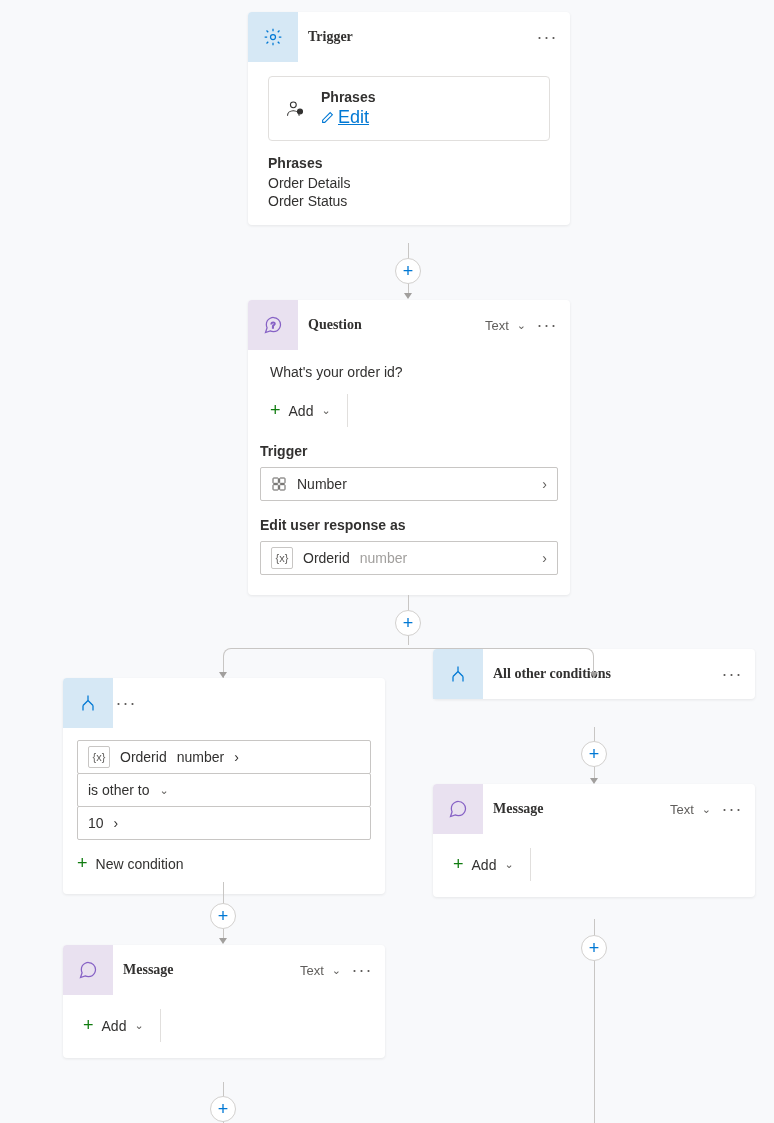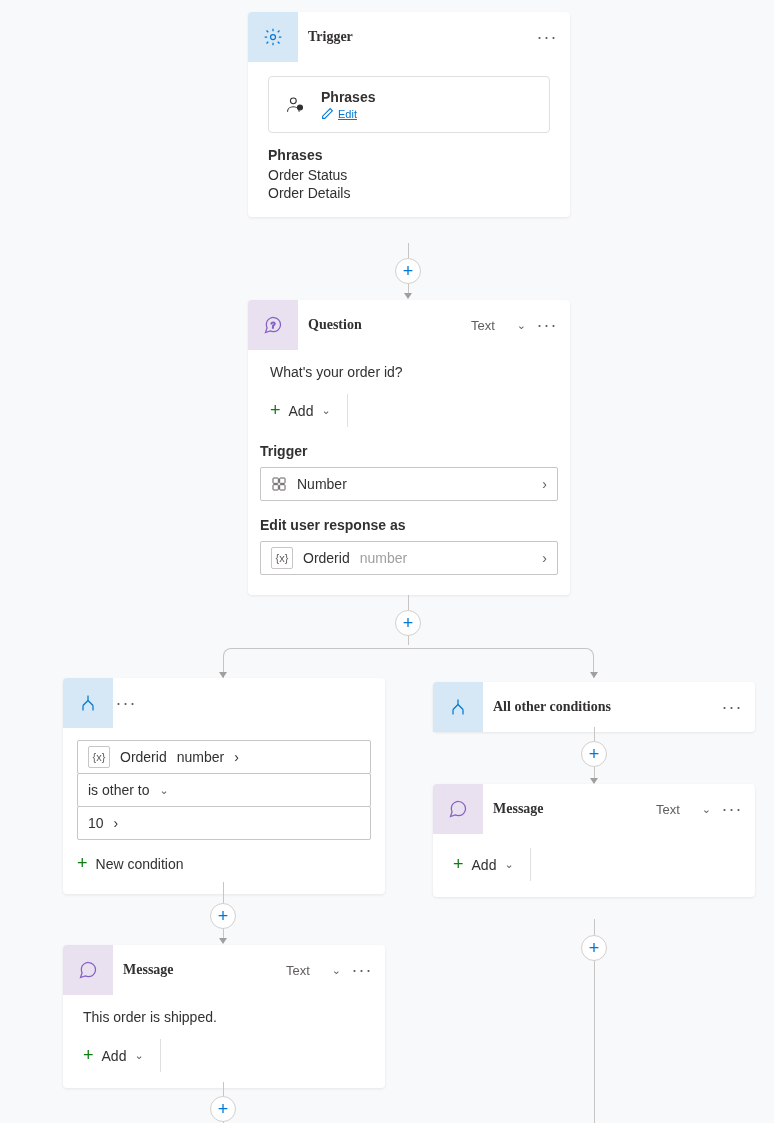--- a/index.html
+++ b/index.html
@@ -3,26 +3,26 @@
 <meta charset="utf-8">
 <style>
 * { box-sizing: border-box; margin: 0; padding: 0; }
 body { font-family: "Segoe UI", -apple-system, sans-serif; background: #f8f9fb; width: 774px; height: 1123px; position: relative; font-size: 14px; color: #323130; }
 .node { position: absolute; background: #fff; border-radius: 4px; box-shadow: 0 1px 3px rgba(0,0,0,0.08); }
 .node-header { display: flex; align-items: center; height: 50px; }
 .icon-box { width: 50px; height: 50px; display: flex; align-items: center; justify-content: center; border-top-left-radius: 4px; }
 .icon-box.blue { background: #d6e8f5; }
 .icon-box.purple { background: #e9e1f0; }
 .node-title { font-weight: 600; flex: 1; padding-left: 10px; font-family: Liberation Serif, serif; }
-.type-drop { display: flex; align-items: center; gap: 22px; color: #605e5c; font-size: 13px; margin-right: 8px; cursor: pointer; }
+.type-drop { display: flex; align-items: center; gap: 8px; color: #605e5c; font-size: 13px; margin-right: 8px; cursor: pointer; }
 .more-btn { width: 26px; height: 26px; display: flex; align-items: center; justify-content: center; margin-right: 10px; cursor: pointer; color: #605e5c; font-size: 18px; letter-spacing: 1px; }
 .node-body { padding: 14px 20px 16px; }
 .phrases-box { border: 1px solid #e1dfdd; border-radius: 4px; padding: 12px 16px; display: flex; align-items: center; gap: 16px; margin-bottom: 14px; }
 .phrases-box-inner { display: flex; flex-direction: column; gap: 2px; }
-.edit-link { color: #0078d4; text-decoration: underline; font-size: 11px; display: flex; align-items: center; gap: 4px; cursor: pointer; }
+.edit-link { color: #0078d4; text-decoration: underline; font-size: 18px; display: flex; align-items: center; gap: 4px; cursor: pointer; }
 .plabel { font-weight: 600; margin-bottom: 4px; }
 .pitem { color: #323130; margin-top: 2px; }
 .qtext { margin-bottom: 14px; }
 .sect-label { font-weight: 600; margin-top: 16px; margin-bottom: 8px; }
 .field { border: 1px solid #c8c6c4; border-radius: 2px; height: 34px; display: flex; align-items: center; padding: 0 10px; gap: 10px; background: #fff; cursor: pointer; }
 .field .mut { color: #a19f9d; }
 .field .chev { margin-left: auto; color: #605e5c; }
 .var-ico { width: 22px; height: 22px; border: 1px solid #c8c6c4; border-radius: 2px; display: flex; align-items: center; justify-content: center; font-size: 11px; color: #605e5c; }
 .add-row { display: flex; align-items: center; gap: 8px; color: #323130; cursor: pointer; border-right: 1px solid #e1dfdd; padding: 6px 0; width: fit-content; padding-right: 16px; }
 .plus-sm { color: #107c10; font-size: 18px; font-weight: 300; }
@@ -79,22 +79,22 @@
         <div style="font-weight:600;">Phrases</div>
         <div class="edit-link">
           <svg width="13" height="13" viewBox="0 0 24 24" fill="none" stroke="#0078d4" stroke-width="2">
               <path d="M17 3l4 4L7 21H3v-4L17 3z"></path>
             </svg>
           <span>Edit</span>
         </div>
       </div>
     </div>
     <div class="plabel">Phrases</div>
+    <div class="pitem">Order Details</div>
     <div class="pitem">Order Status</div>
-    <div class="pitem">Order Details</div>
   </div>
 </div>
 
 <div class="node" style="left:248px; top:300px; width:322px;">
   <div class="node-header">
     <div class="icon-box purple">
       <svg class="ico" viewBox="0 0 24 24" fill="none" stroke="#8661c5" stroke-width="1.5">
           <path d="M21 11.5a8.38 8.38 0 01-.9 3.8 8.5 8.5 0 01-7.6 4.7 8.38 8.38 0 01-3.8-.9L3 21l1.9-5.7a8.38 8.38 0 01-.9-3.8 8.5 8.5 0 014.7-7.6 8.38 8.38 0 013.8-.9 8.5 8.5 0 018.5 8.5z"></path>
           <text x="12" y="15" font-size="10" text-anchor="middle" fill="#8661c5">?</text>
         </svg>
@@ -175,30 +175,29 @@
         </svg>
     </div>
     <div class="node-title">Message</div>
     <div class="type-drop">
       <span>Text</span>
       <span class="drop-chev">⌄</span>
     </div>
     <div class="more-btn">···</div>
   </div>
   <div class="node-body">
-    <div class="qtext">This order is shipped.</div>
     <div class="add-row">
       <span class="plus-sm">+</span>
       <span>Add</span>
       <span class="drop-chev">⌄</span>
     </div>
   </div>
 </div>
 
-<div class="node" style="left:433px; top:682px; width:322px;">
+<div class="node" style="left:433px; top:649px; width:322px;">
   <div class="node-header">
     <div class="icon-box blue">
       <svg class="ico" viewBox="0 0 24 24" fill="none" stroke="#0078d4" stroke-width="1.5">
           <path d="M12 3v6M12 9l-6 6M12 9l6 6M6 15v6M18 15v6"></path>
         </svg>
     </div>
     <div class="node-title">All other conditions</div>
     <div class="more-btn">···</div>
   </div>
 </div>

